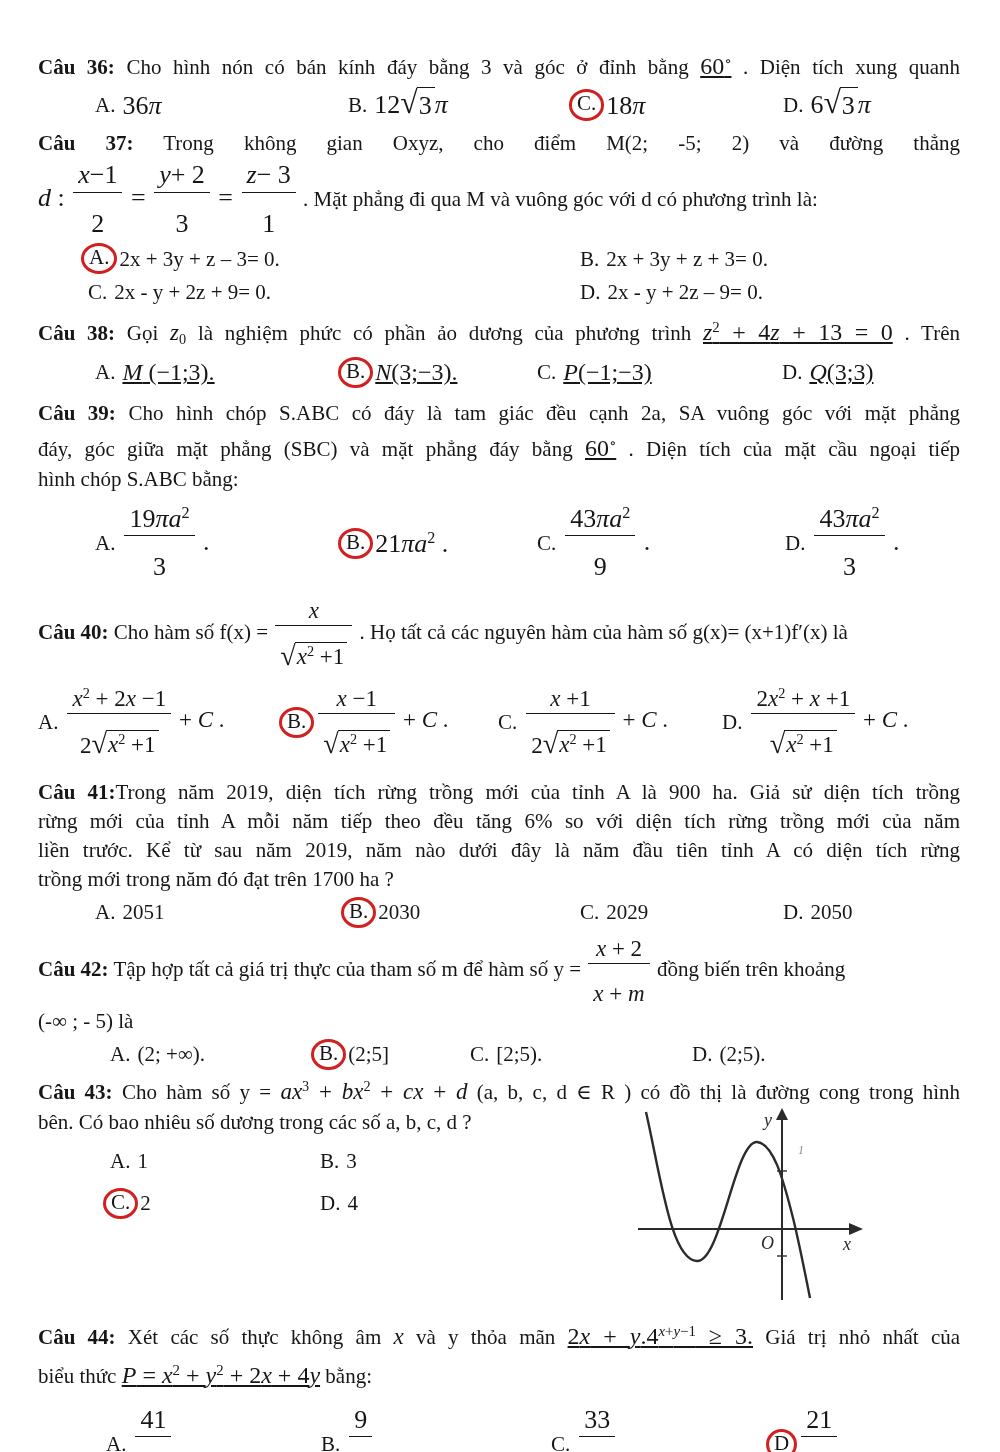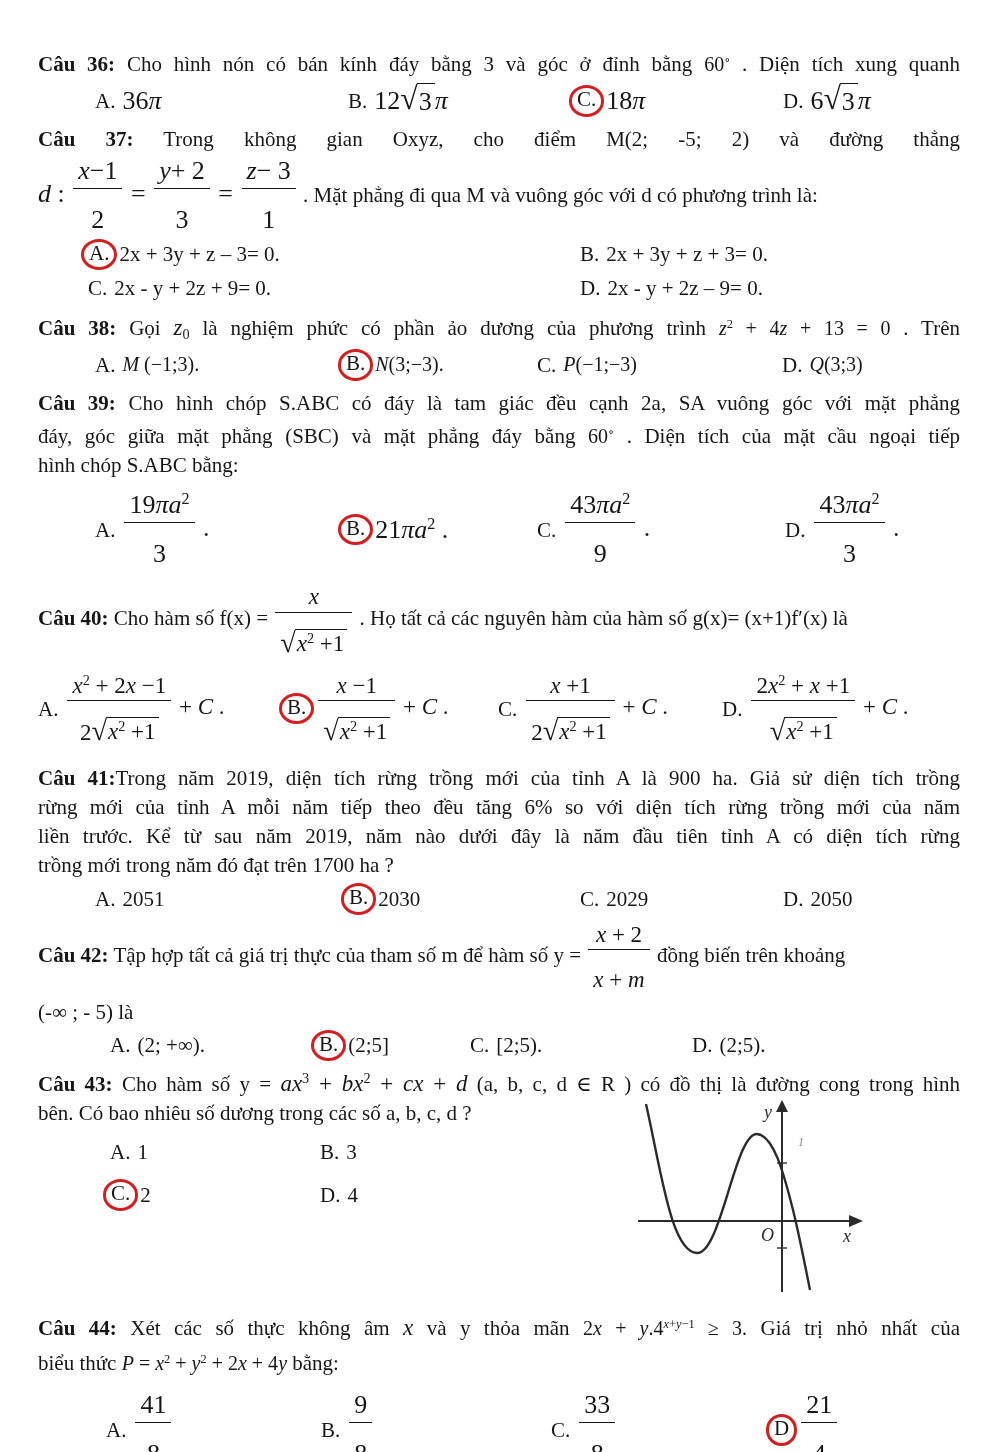--- a/index.html
+++ b/index.html
@@ -9,21 +9,21 @@
     font-family:"Liberation Serif","DejaVu Serif",serif;
     font-size:21px;
   }
   .page{padding:50px 40px 0 38px;position:relative;box-sizing:border-box;}
   .q{margin:0 0 6px 0;}
   .line{line-height:1.38;}
   .jline{text-align:justify;text-align-last:justify;}
   .qlabel{font-weight:bold;}
   
   .math{font-size:23px;white-space:nowrap;}
-  .lg{font-size:20px;}
+  .lg{font-size:24px;text-decoration:underline;}
   .xl{font-size:26px;}
   .mi{font-style:italic;}
   .sp{font-size:0.62em;vertical-align:0.55em;line-height:0;}
   .sb{font-size:0.62em;vertical-align:-0.28em;line-height:0;}
   .frac{display:inline-flex;flex-direction:column;text-align:center;vertical-align:middle;line-height:1.18;margin:0 2px;gap:15px;}
   .frac>.num{border-bottom:1.6px solid #161616;padding:0 5px 1px;}
   .frac>.den{padding:1px 5px 0;}
   .sqrt{display:inline-flex;align-items:flex-start;}
   .rsign{font-size:1.22em;line-height:1;margin-right:-1px;}
   .rad{border-top:1.6px solid #161616;padding:0 3px 0 2px;}
@@ -280,21 +280,21 @@
   <section class="q" style="margin-top:8px">
     <div class="line">
       <b class="qlabel">Câu 42:</b>
       <span>Tập hợp tất cả giá trị thực của tham số m để hàm số y =</span>
       <span class="math"><span class="frac">
             <span class="num"><span class="mi">x</span> + 2</span>
             <span class="den"><span class="mi">x</span> + <span class="mi">m</span></span>
           </span></span>
       <span>đồng biến trên khoảng</span>
     </div>
-    <div class="line" style="margin-top:5px">(-∞ ; - 5) là</div>
+    <div class="line" style="">(-∞ ; - 5) là</div>
     <div class="ansrow" style="padding-left:72px;margin-top:4px">
       <span class="opt" style="width:208px">
         <span class="letter">A.</span>
         <span>(2; +∞).</span>
       </span>
       <span class="opt" style="width:152px">
         <span class="letter circ">B.</span>
         <span>(2;5]</span>
       </span>
       <span class="opt" style="width:222px">

